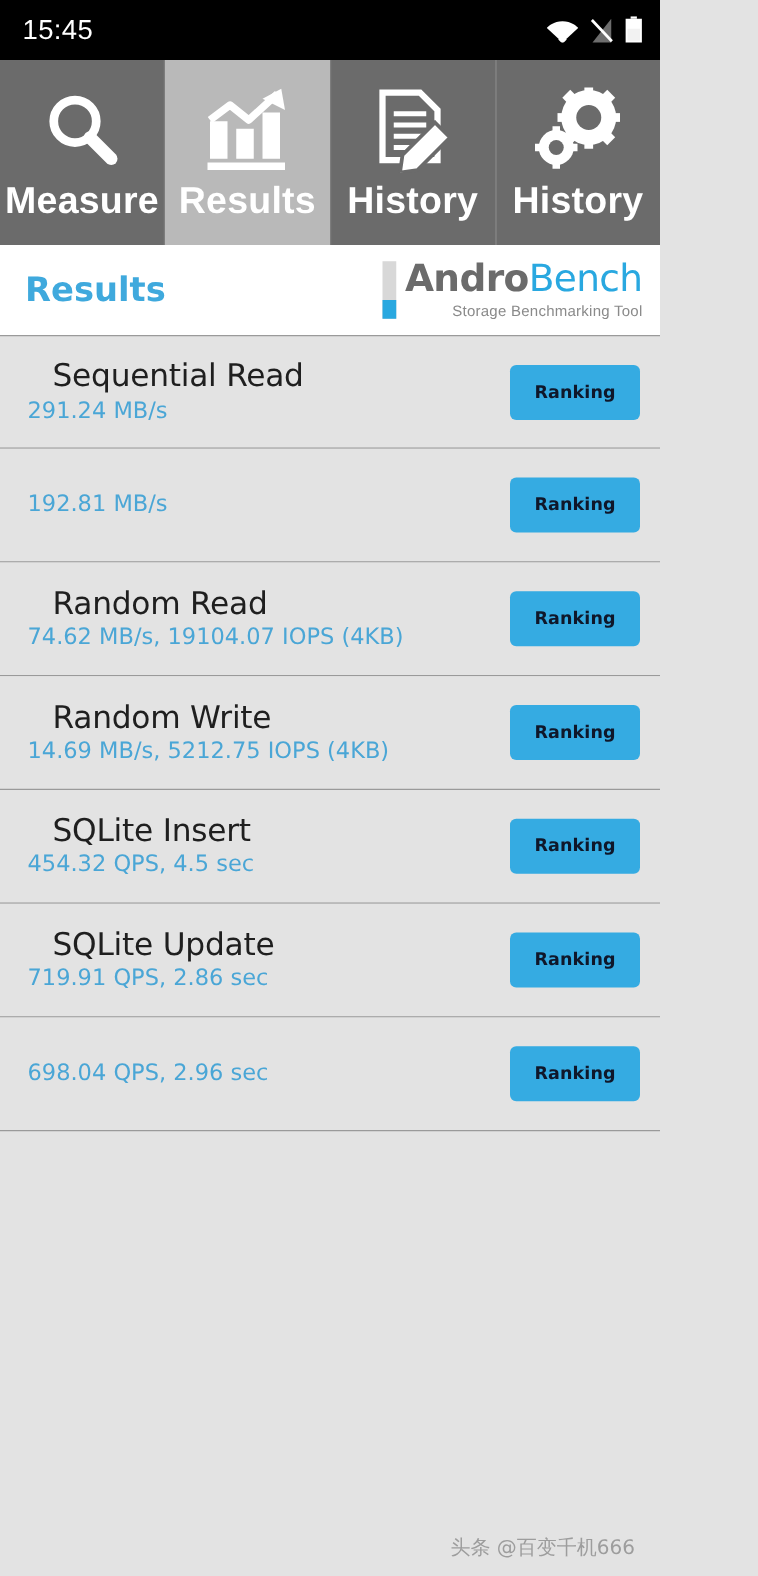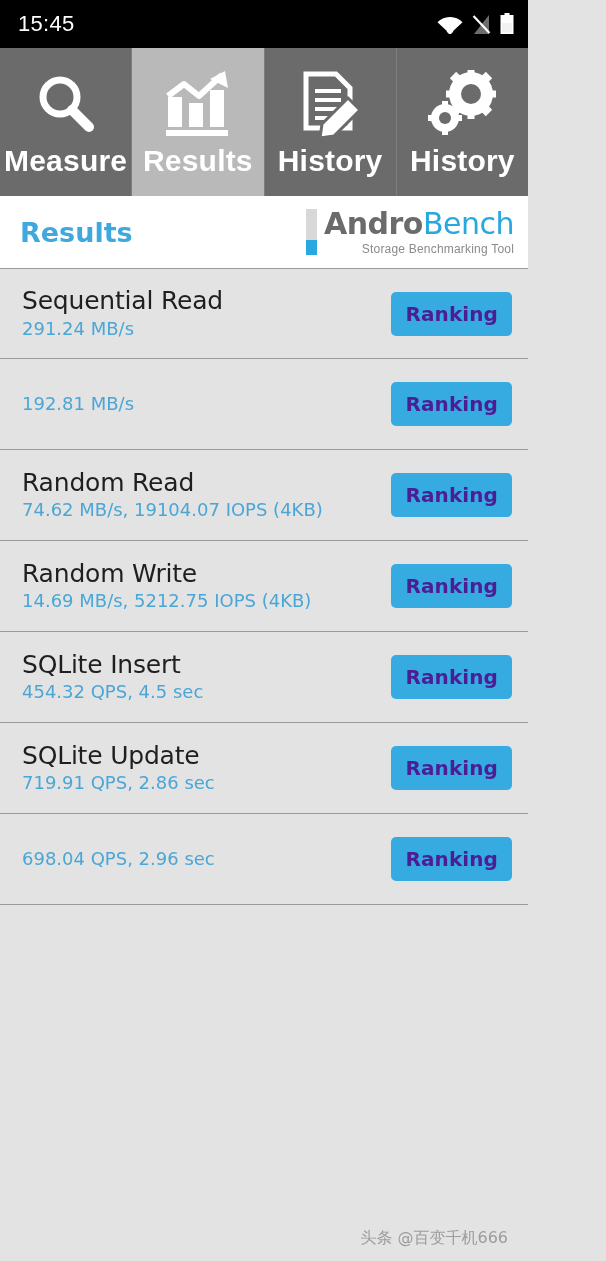--- a/index.html
+++ b/index.html
@@ -64,28 +64,28 @@
   .results-list { flex: 1 1 auto; background: #e3e3e3; overflow: hidden; }
   .result-row {
     height: 91px; display: flex; align-items: center; justify-content: space-between;
     padding: 0 16px 0 22px; border-bottom: 1px solid #9a9a9a;
     background: #e3e3e3;
   }
   .result-row:first-child { border-top: 1px solid #9a9a9a; }
   .result-info { display: flex; flex-direction: column; justify-content: center; gap: 5px; }
   .result-name {
     font-size: 25px; color: #1f1f1f; font-family: "DejaVu Sans", sans-serif;
-    font-weight: normal; letter-spacing: -.2px; line-height: 1.05;
+    font-weight: normal; letter-spacing: -.2px; line-height: 1.05; margin-left: 20px;
   }
   .result-value {
     font-size: 18px; color: #4aa6d6; font-family: "DejaVu Sans", sans-serif; line-height: 1.05;
   }
   .ranking-btn {
-    background: #35abe2; color: #4c1d95; border: none; border-radius: 5px;
-    font-size: 20px; font-weight: bold; font-family: "DejaVu Sans", sans-serif;
+    background: #35abe2; color: #0f172a; border: none; border-radius: 5px;
+    font-size: 14px; font-weight: bold; font-family: "DejaVu Sans", sans-serif;
     padding: 10px 14px; min-width: 104px; height: 44px; cursor: pointer;
     letter-spacing: .1px;
   }
 
   
   .watermark {
     position: absolute; right: 20px; bottom: 12px;
     font-size: 16px; color: #9d9d9d;
     font-family: "DejaVu Sans", sans-serif; white-space: nowrap;
   }

